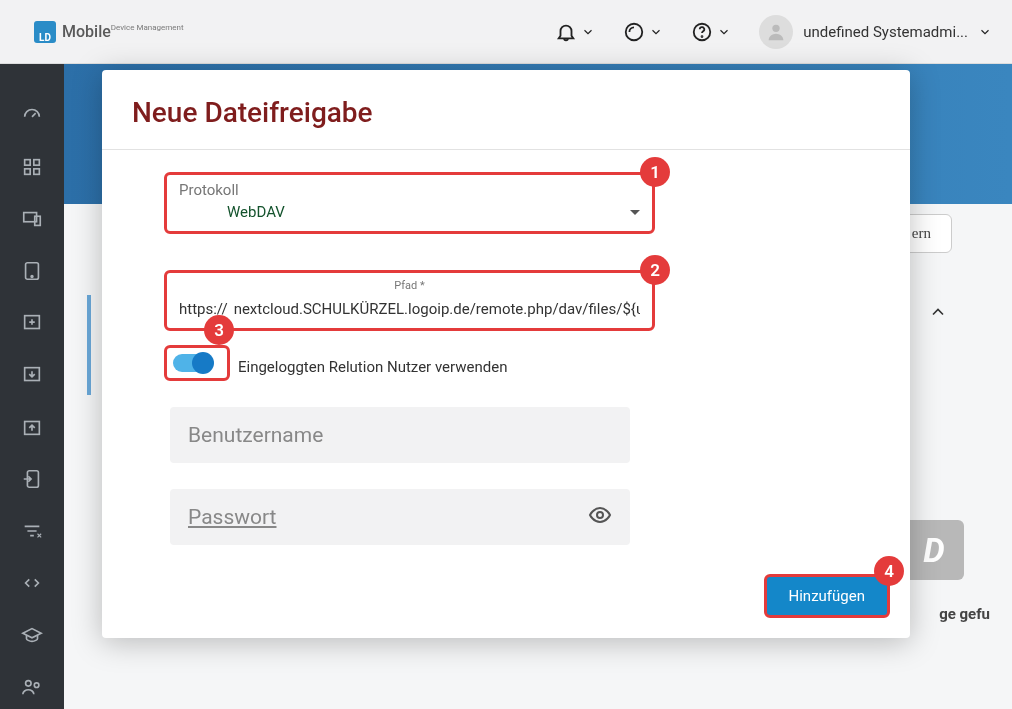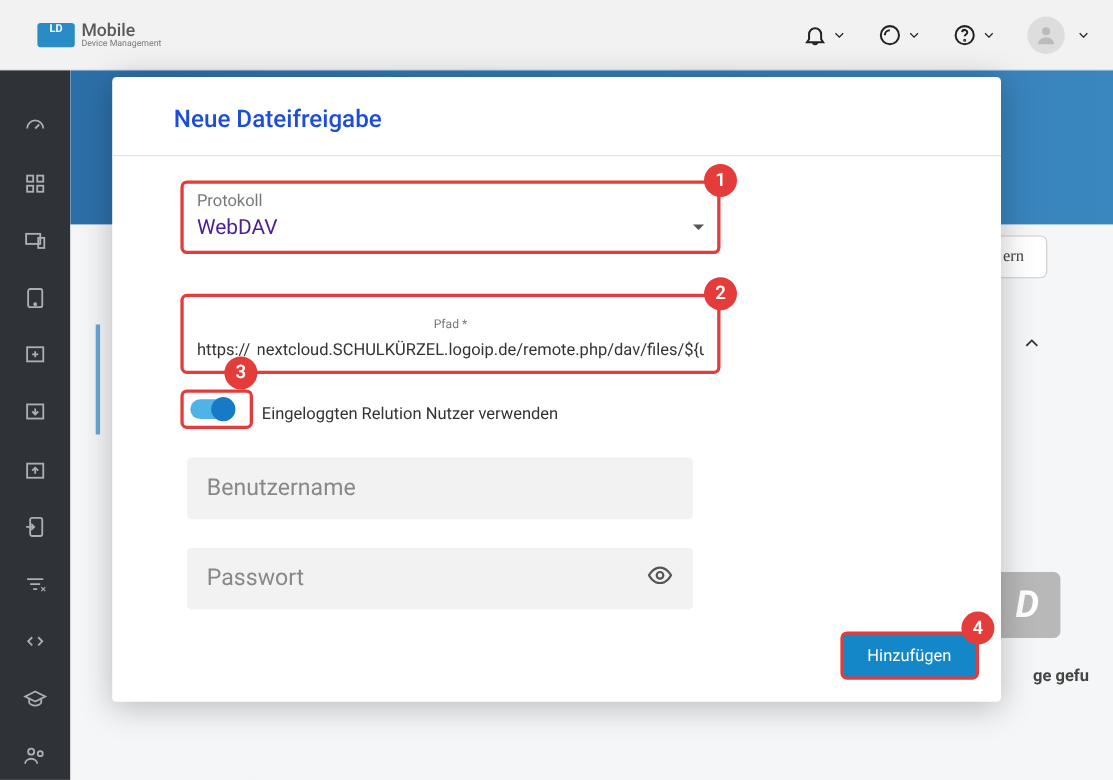--- a/index.html
+++ b/index.html
@@ -1,23 +1,23 @@
 <!DOCTYPE html>
 <html><head>
 <meta charset="utf-8">
 <style>
   * { box-sizing: border-box; margin: 0; padding: 0; font-family: -apple-system, BlinkMacSystemFont, "Segoe UI", Roboto, sans-serif; }
   html, body { width: 1012px; height: 709px; overflow: hidden; background: #f5f5f5; }
   
   
   .topbar { position: absolute; top: 0; left: 0; right: 0; height: 64px; background: #f2f2f3; border-bottom: 1px solid #ddd; display: flex; align-items: center; padding: 0 20px 0 34px; }
   .logo { display: flex; align-items: center; gap: 6px; }
-  .logo-badge { width: 34px; height: 22px; background: #2a8cc7; border-radius: 3px; display:flex; align-items:flex-start; justify-content:center;}
+  .logo-badge { width: 22px; height: 22px; background: #2a8cc7; border-radius: 3px; display:flex; align-items:flex-end; justify-content:center;}
   .logo-badge-inner { color:#fff; font-size:10px; font-weight:700;}
-  .logo-text { display:flex; flex-direction:column; line-height:1;}
+  .logo-text { display:flex; flex-direction:row; line-height:1;}
   .logo-text .l1 { font-size:16px; font-weight:500; color:#5a5a5a;}
   .logo-text .l2 { font-size:8px; color:#7a7a7a;}
   .topbar-right { margin-left:auto; display:flex; align-items:center; gap:28px; color:#333;}
   .top-icon-grp { display:flex; align-items:center; gap:4px; cursor:pointer;}
   .top-icon-grp svg { width:22px; height:22px; stroke:#222; fill:none; stroke-width:2;}
   .chev { width:14px !important; height:14px !important;}
   .avatar-round { width:34px; height:34px; border-radius:50%; background:#ddd; display:flex; align-items:center; justify-content:center;}
   .avatar-round svg { width:22px; height:22px; fill:#bbb; stroke:none;}
   .user-label { font-size:15px; color:#333;}
   
@@ -31,46 +31,46 @@
   .btn-save { position:absolute; right:60px; top:214px; padding:10px 20px; border:1px solid #ccc; border-radius:6px; background:#fff; font-size:15px; color:#444;font-family:Liberation Serif, serif;}
   .side-accent { position:absolute; left:87px; top:295px; width:4px; height:100px; background:#6aa8d8;}
   .chev-panel { position:absolute; right:64px; top:302px;}
   .chev-panel svg{width:20px;height:20px;stroke:#333;fill:none;stroke-width:2;}
   .letter-d { position:absolute; right:48px; top:520px; width:60px; height:60px; border-radius:6px; background:#b8b8b8; display:flex;align-items:center;justify-content:center; color:#fff; font-size:34px; font-style:italic; font-weight:700;}
   .nofound { position:absolute; right:22px; top:605px; font-size:15px; color:#444;font-weight:bold;}
   
   
   .overlay { position:absolute; inset:0; background:rgba(0,0,0,0); }
   .modal { position:absolute; left:102px; top:70px; width:808px; height:568px; background:#fff; border-radius:4px; box-shadow:0 4px 30px rgba(0,0,0,0.25);}
-  .modal-title { font-size:22px; color:#1d4ed8; padding:26px 30px 20px; font-weight:500;margin-left:26px;}
+  .modal-title { font-size:28px; color:#7f1d1d; padding:26px 30px 20px; font-weight:500;}
   .modal-hr { height:1px; background:#e2e2e2;}
   .modal-body { padding: 22px 62px 0; }
   
   .hlbox { border:3px solid #e43b3b; border-radius:6px; position:relative; }
   .marker { position:absolute; width:30px; height:30px; border-radius:50%; background:#e43b3b; color:#fff; display:flex; align-items:center; justify-content:center; font-size:17px; font-weight:600;}
   
   .field-outer1 { padding:6px 12px 10px; width:491px; }
   .field-label-sm { font-size:15px; color:#777;}
   .field-value-row { display:flex; align-items:center; justify-content:space-between; margin-top:4px;}
-  .field-value { font-size:19px; color:#4c1d95;}
+  .field-value { font-size:15px; color:#14532d;margin-left:48px;}
   .tri { width:0;height:0;border-left:5px solid transparent;border-right:5px solid transparent;border-top:5px solid #555;}
   
   .field-outer2 { margin-top:36px; width:491px;}
   .f2-label { font-size:11px; color:#777; text-align:center;}
   .f2-row { display:flex; align-items:flex-end; gap:6px; margin-top:8px; padding:0 12px 10px;}
   .f2-prefix { font-size:15px; color:#333;}
   .f2-input { flex:1; border:none; outline:none; font-size:15px; color:#333; background:transparent;}
   
   .togglebox { margin-top:14px; display:inline-flex; align-items:center; padding:6px;}
   .toggle { width:40px; height:18px; border-radius:12px; background:#4fb3e8; position:relative; margin-right:8px;}
   .toggle-knob { position:absolute; right:-1px; top:-2px; width:22px; height:22px; border-radius:50%; background:#167ac6;}
   .toggle-label { font-size:15px; color:#333; margin-left:4px;}
   
   .grey-input { width:460px; height:56px; background:#f2f2f3; border-radius:4px; margin-top:26px; margin-left:6px; display:flex; align-items:center; padding:0 18px; color:#888; font-size:21px;}
-  .grey-input.pw { justify-content:space-between;}
+  .grey-input.pw { justify-content:space-between;text-decoration:underline;}
   .eye svg{width:24px;height:24px;stroke:#555;fill:none;stroke-width:2;}
   
   .modal-footer { position:absolute; right:20px; bottom:20px; display:flex; gap:14px; align-items:center;}
   .btn-cancel { padding:10px 20px; border:1px solid #ccc; border-radius:5px; background:#fff; font-size:15px; color:#333; cursor:pointer;}
   .btn-add-wrap { position:relative;}
   .btn-add { padding:10px 22px; border:3px solid #e43b3b; border-radius:6px; background:#1487c9; color:#fff; font-size:15px; cursor:pointer;}
 </style>
 </head>
 <body>
 
@@ -113,20 +113,21 @@
           <path d="M6 9l6 6 6-6"></path>
         </svg>
     </div>
     <div class="top-icon-grp" style="gap:10px;">
       <div class="avatar-round">
         <svg viewBox="0 0 24 24">
             <circle cx="12" cy="8" r="4"></circle>
             <path d="M4 21c0-4 4-7 8-7s8 3 8 7"></path>
           </svg>
       </div>
+      <span class="user-label">undefined Systemadmi...</span>
       <svg class="chev" viewBox="0 0 24 24" style="stroke:#222;fill:none;stroke-width:2;">
           <path d="M6 9l6 6 6-6"></path>
         </svg>
     </div>
   </div>
 </div>
 
 <div class="sidebar">
   <span><svg viewBox="0 0 24 24">
         <path d="M4 14a8 8 0 0116 0"></path>
@@ -202,21 +203,21 @@
         <div class="field-label-sm">Protokoll</div>
         <div class="field-value-row">
           <span class="field-value">WebDAV</span>
           <span class="tri"></span>
         </div>
         <div class="marker" style="top:-18px; right:-18px;">1</div>
       </div>
       
       
       <div class="hlbox field-outer2">
-        <div style="padding-top:18px;">
+        <div style="padding-top:6px;">
             <div class="f2-label">Pfad *</div>
           </div>
         <div class="f2-row">
           <span class="f2-prefix">https://</span>
           <input class="f2-input" value="nextcloud.SCHULKÜRZEL.logoip.de/remote.php/dav/files/${user.nan" style="">
         </div>
         <div class="marker" style="top:-18px; right:-18px;">2</div>
       </div>
       
       

